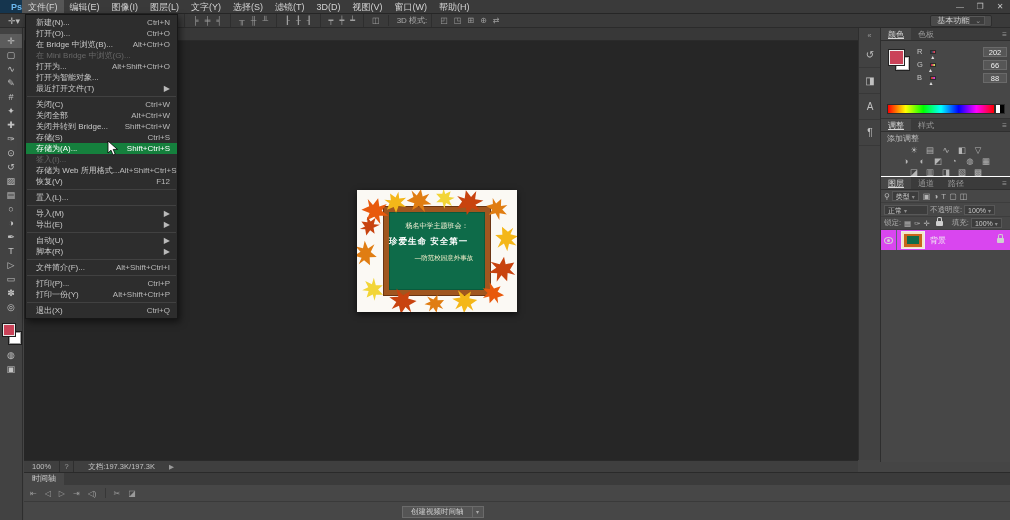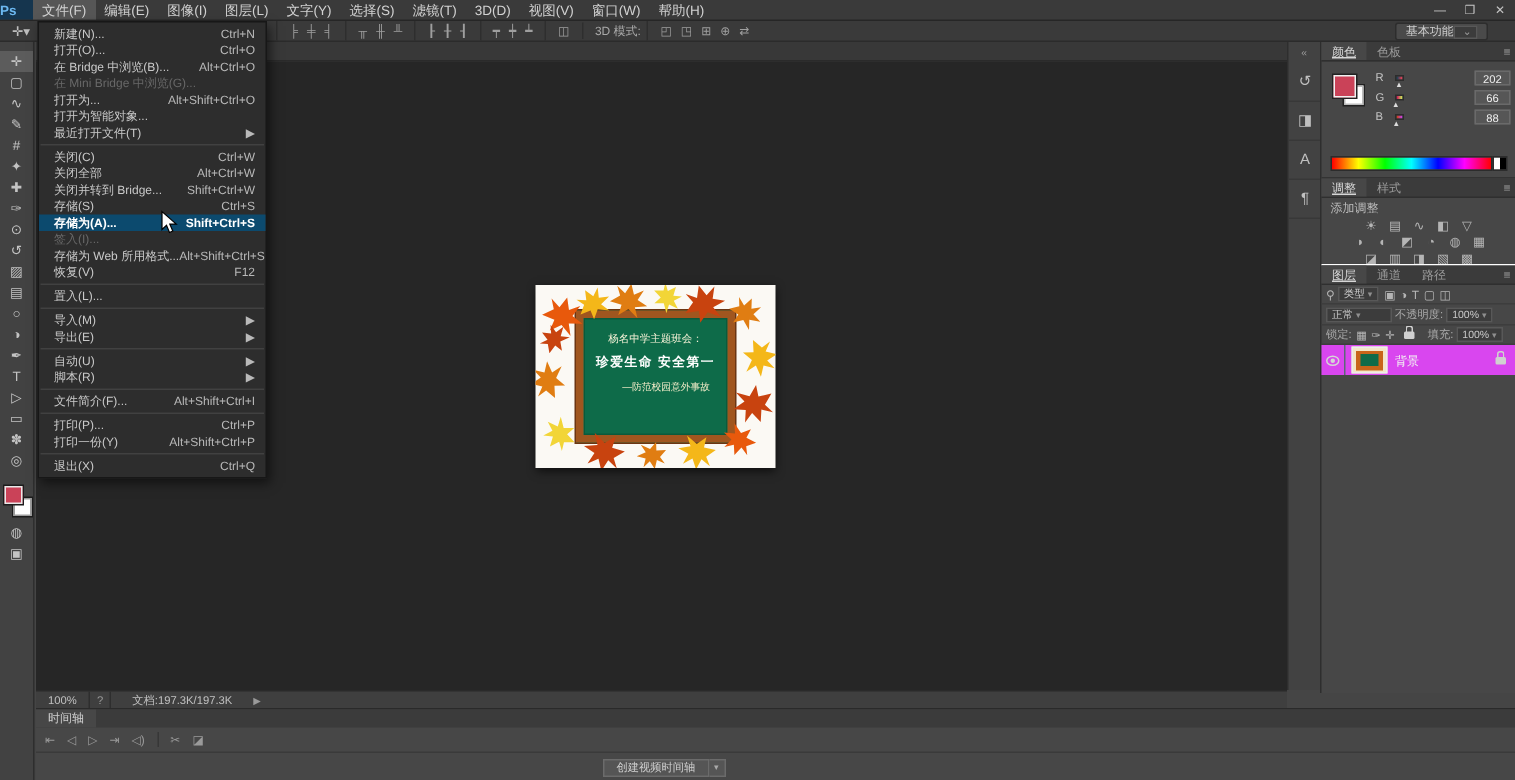--- a/index.html
+++ b/index.html
@@ -4,21 +4,21 @@
 <style>
   * { margin:0; padding:0; box-sizing:border-box; }
   body { background:#222; font-family:"Liberation Sans", sans-serif; }
   .app { position:relative; width:1010px; height:520px; background:#454545; overflow:hidden;
          font-family:"Liberation Sans", sans-serif; }
 
   
   .titlebar { position:absolute; left:0; top:0; width:1010px; height:14px; background:#3a3a3a;
               border-bottom:1px solid #262626; display:flex; align-items:stretch; z-index:40; }
   .ps-logo { width:22px; background:#15354e; color:#6cb8f0; font-weight:bold; font-size:9px;
-             line-height:14px; text-align:left; }
+             line-height:14px; text-align:right; }
   .menubar { display:flex; }
   .menu-item { font-size:9px; color:#d2d2d2; padding:0 6px; line-height:14px; white-space:nowrap; }
   .menu-item.active { background:#565656; }
   .win-controls { margin-left:auto; display:flex; }
   .win-btn { width:20px; font-size:8px; color:#c5c5c5; text-align:center; line-height:13px; }
 
   
   .optionsbar { position:absolute; left:0; top:14px; width:1010px; height:14px; background:#3a3a3a;
                 border-bottom:1px solid #2b2b2b; display:flex; align-items:center; z-index:10; }
   .ob-toolicon { font-size:9px; color:#bdbdbd; padding:0 8px; }
@@ -47,31 +47,31 @@
            box-shadow:0 0 0 1px #1c1c1c; background:#fff; z-index:1; }
 
   
   .canvas { position:absolute; left:24px; top:41px; width:834px; height:419px; background:#262626; }
   .floating-image { position:absolute; left:333px; top:149px; width:160px; height:122px;
                     background:#fbf9f4; box-shadow:0 2px 6px rgba(0,0,0,.65); }
   .leaves { position:absolute; left:0; top:0; z-index:3; pointer-events:none; }
   .board { position:absolute; left:27px; top:17px; width:106px; height:88px; background:#0e6b49;
            border:5px solid #a0561f; box-shadow:0 0 0 1px #6b3512, inset 0 0 0 1px #0a5a3c; z-index:2; }
   .bd1 { margin-top:9px; text-align:center; font-size:7px; color:#f8f3d8; }
-  .bd2 { margin-top:5px; text-align:center; font-size:8.5px; font-weight:bold; color:#fff; letter-spacing:1px; }
+  .bd2 { margin-top:5px; text-align:left; font-size:8.5px; font-weight:bold; color:#fff; letter-spacing:1px; }
   .bd3 { margin-top:6px; text-align:center; font-size:6.5px; color:#f3edc9; padding-left:14px; }
 
   
   .file-menu { position:absolute; left:25px; top:14px; width:153px; background:#2d2d2d;
                border:1px solid #171717; box-shadow:2px 3px 7px rgba(0,0,0,.55); padding:2px 0; z-index:50; }
   .fm-item { display:flex; justify-content:space-between; height:11px; line-height:11px;
              padding:0 7px 0 10px; font-size:8px; color:#c9c9c9; white-space:nowrap;text-align:right; }
   .fm-item .sc { color:#b9b9b9; }
   .fm-item.dis, .fm-item.dis .sc { color:#686868; }
-  .fm-item.hl { background:#0c4a6e;font-weight:bold; }
+  .fm-item.hl { background:#15803d; }
   .fm-item.hl .lbl, .fm-item.hl .sc { color:#fff; }
   .fm-sep { height:1px; background:#414141; margin:2px 1px; }
 
   .cursor { position:absolute; left:107px; top:140px; z-index:60; }
 
   
   .dockstrip { position:absolute; left:858px; top:28px; width:22px; height:432px; background:#424242;
                border-left:1px solid #2e2e2e; padding-top:4px; }
   .dock-collapse { display:block; text-align:center; color:#9a9a9a; font-size:7px; height:10px; }
   .dock-btn { display:block; width:22px; height:26px; font-size:10px; color:#c0c0c0; text-align:center;

